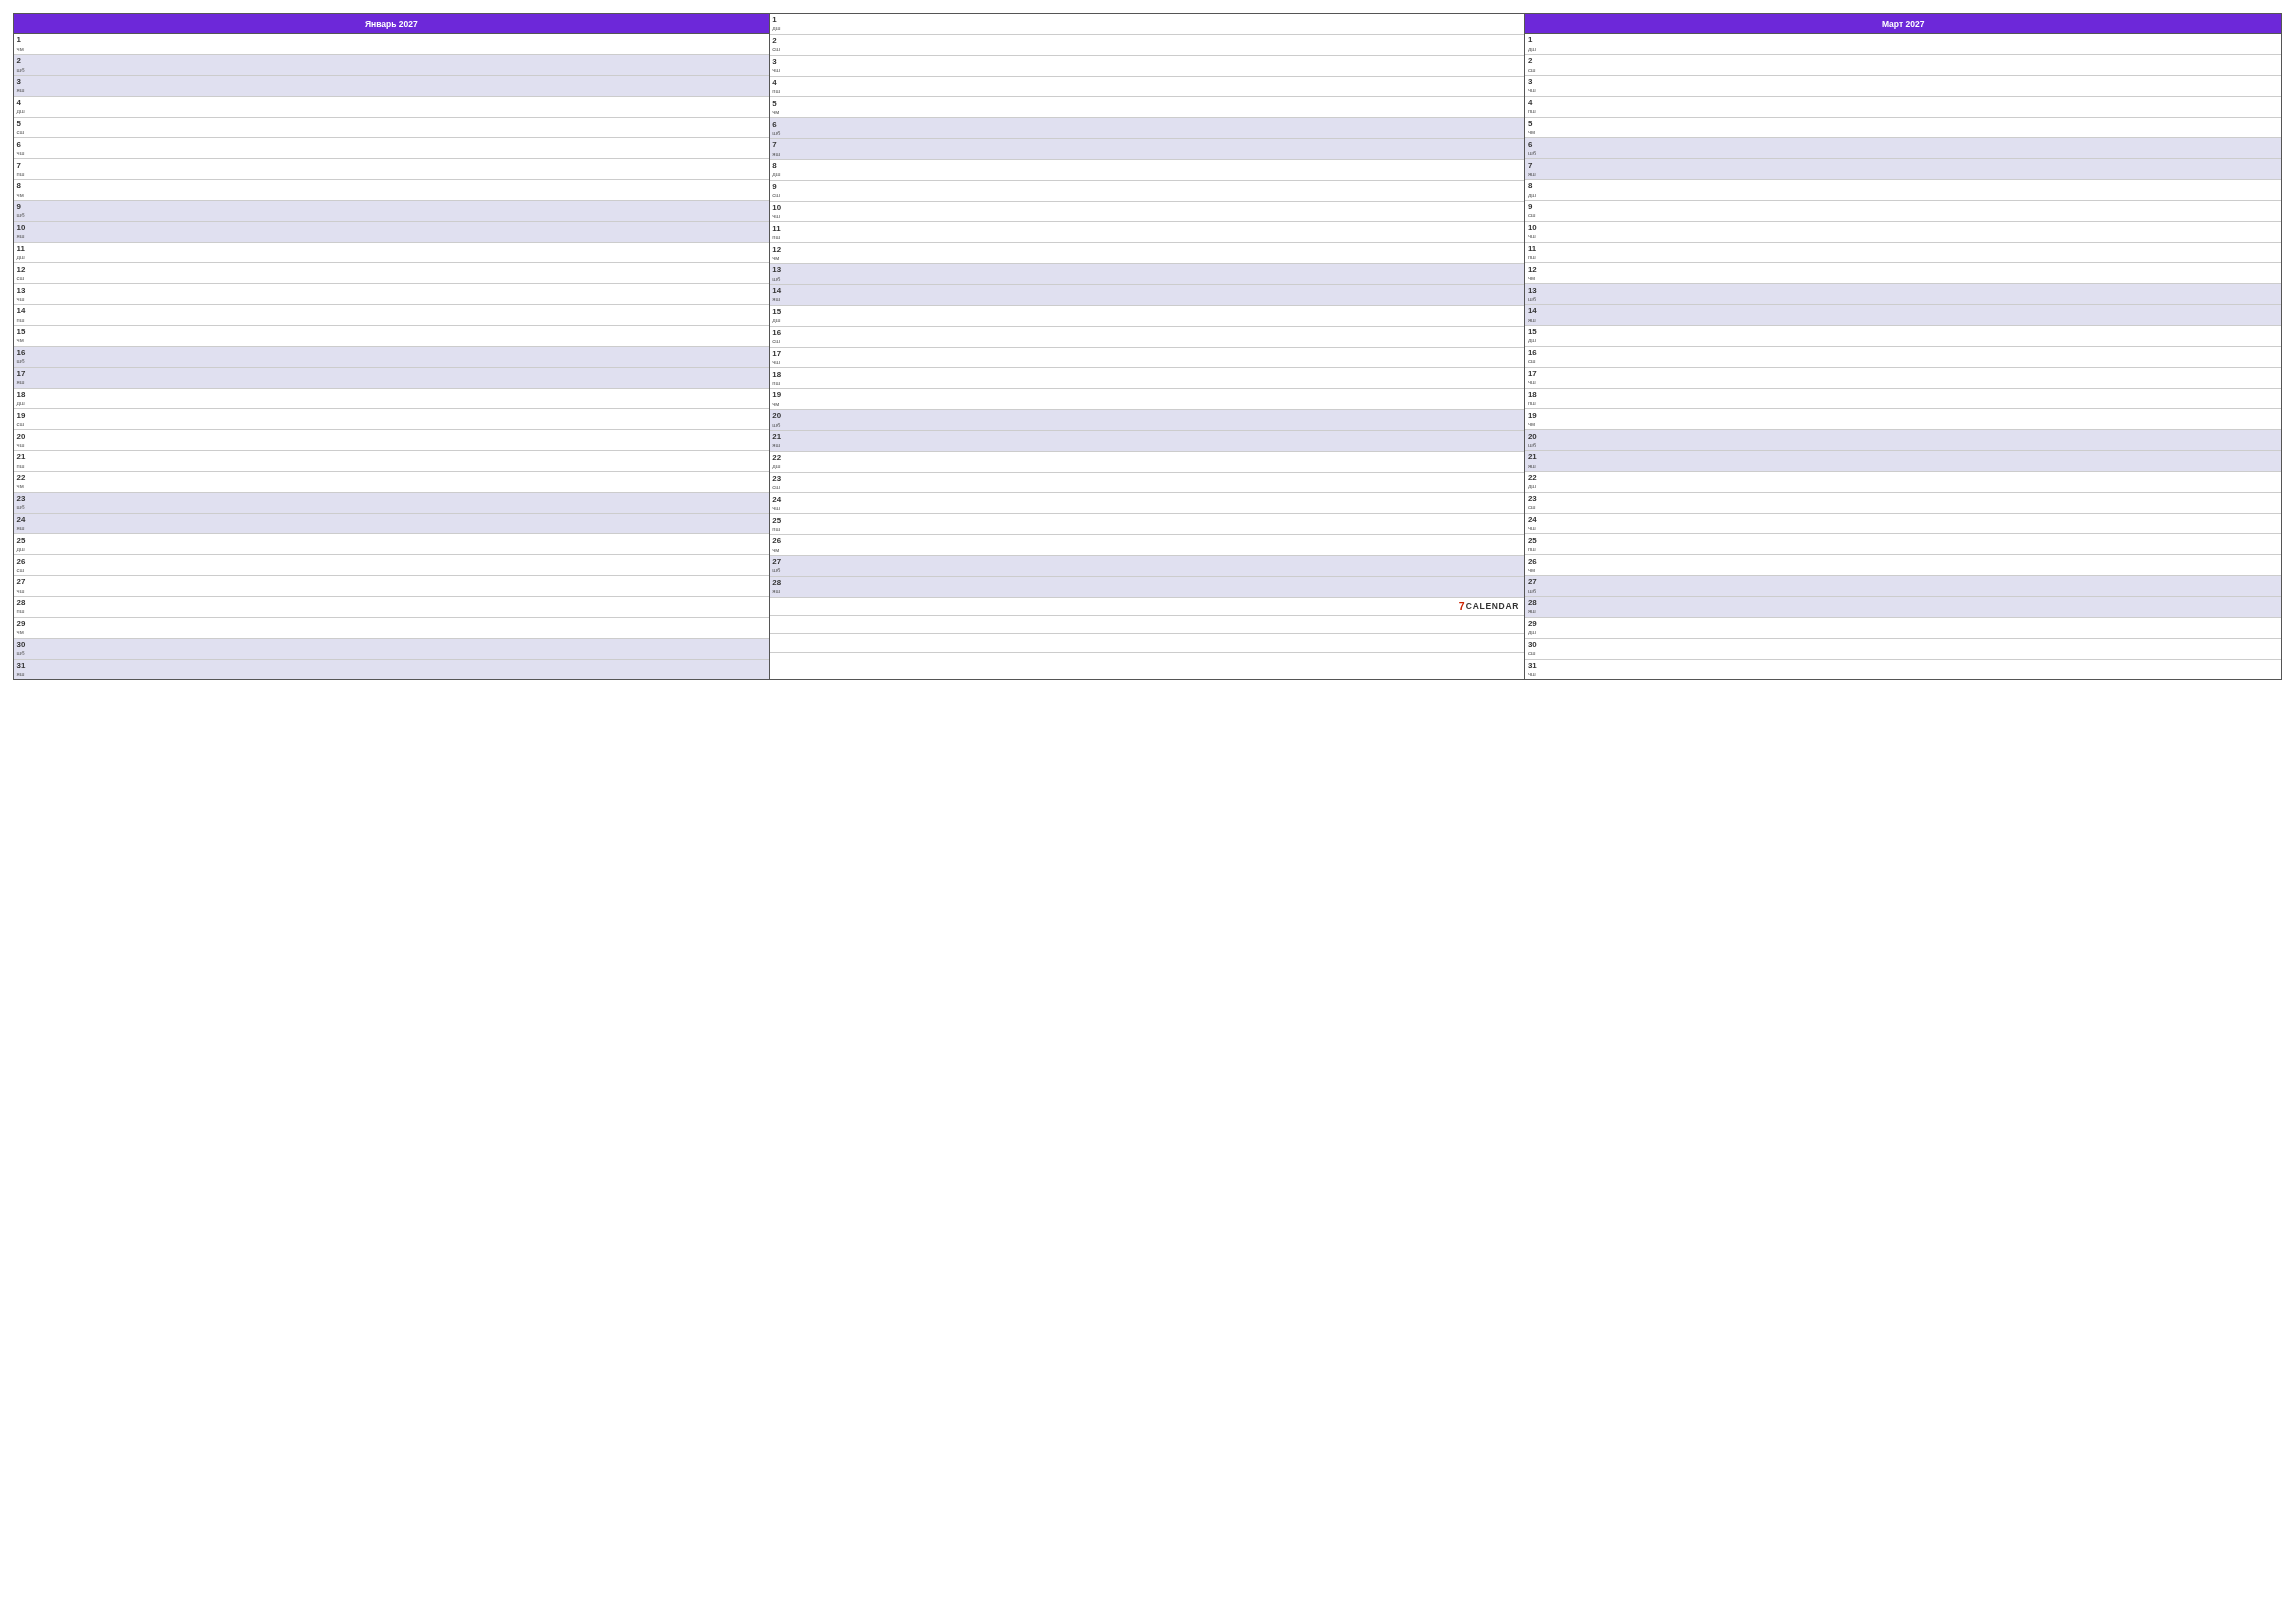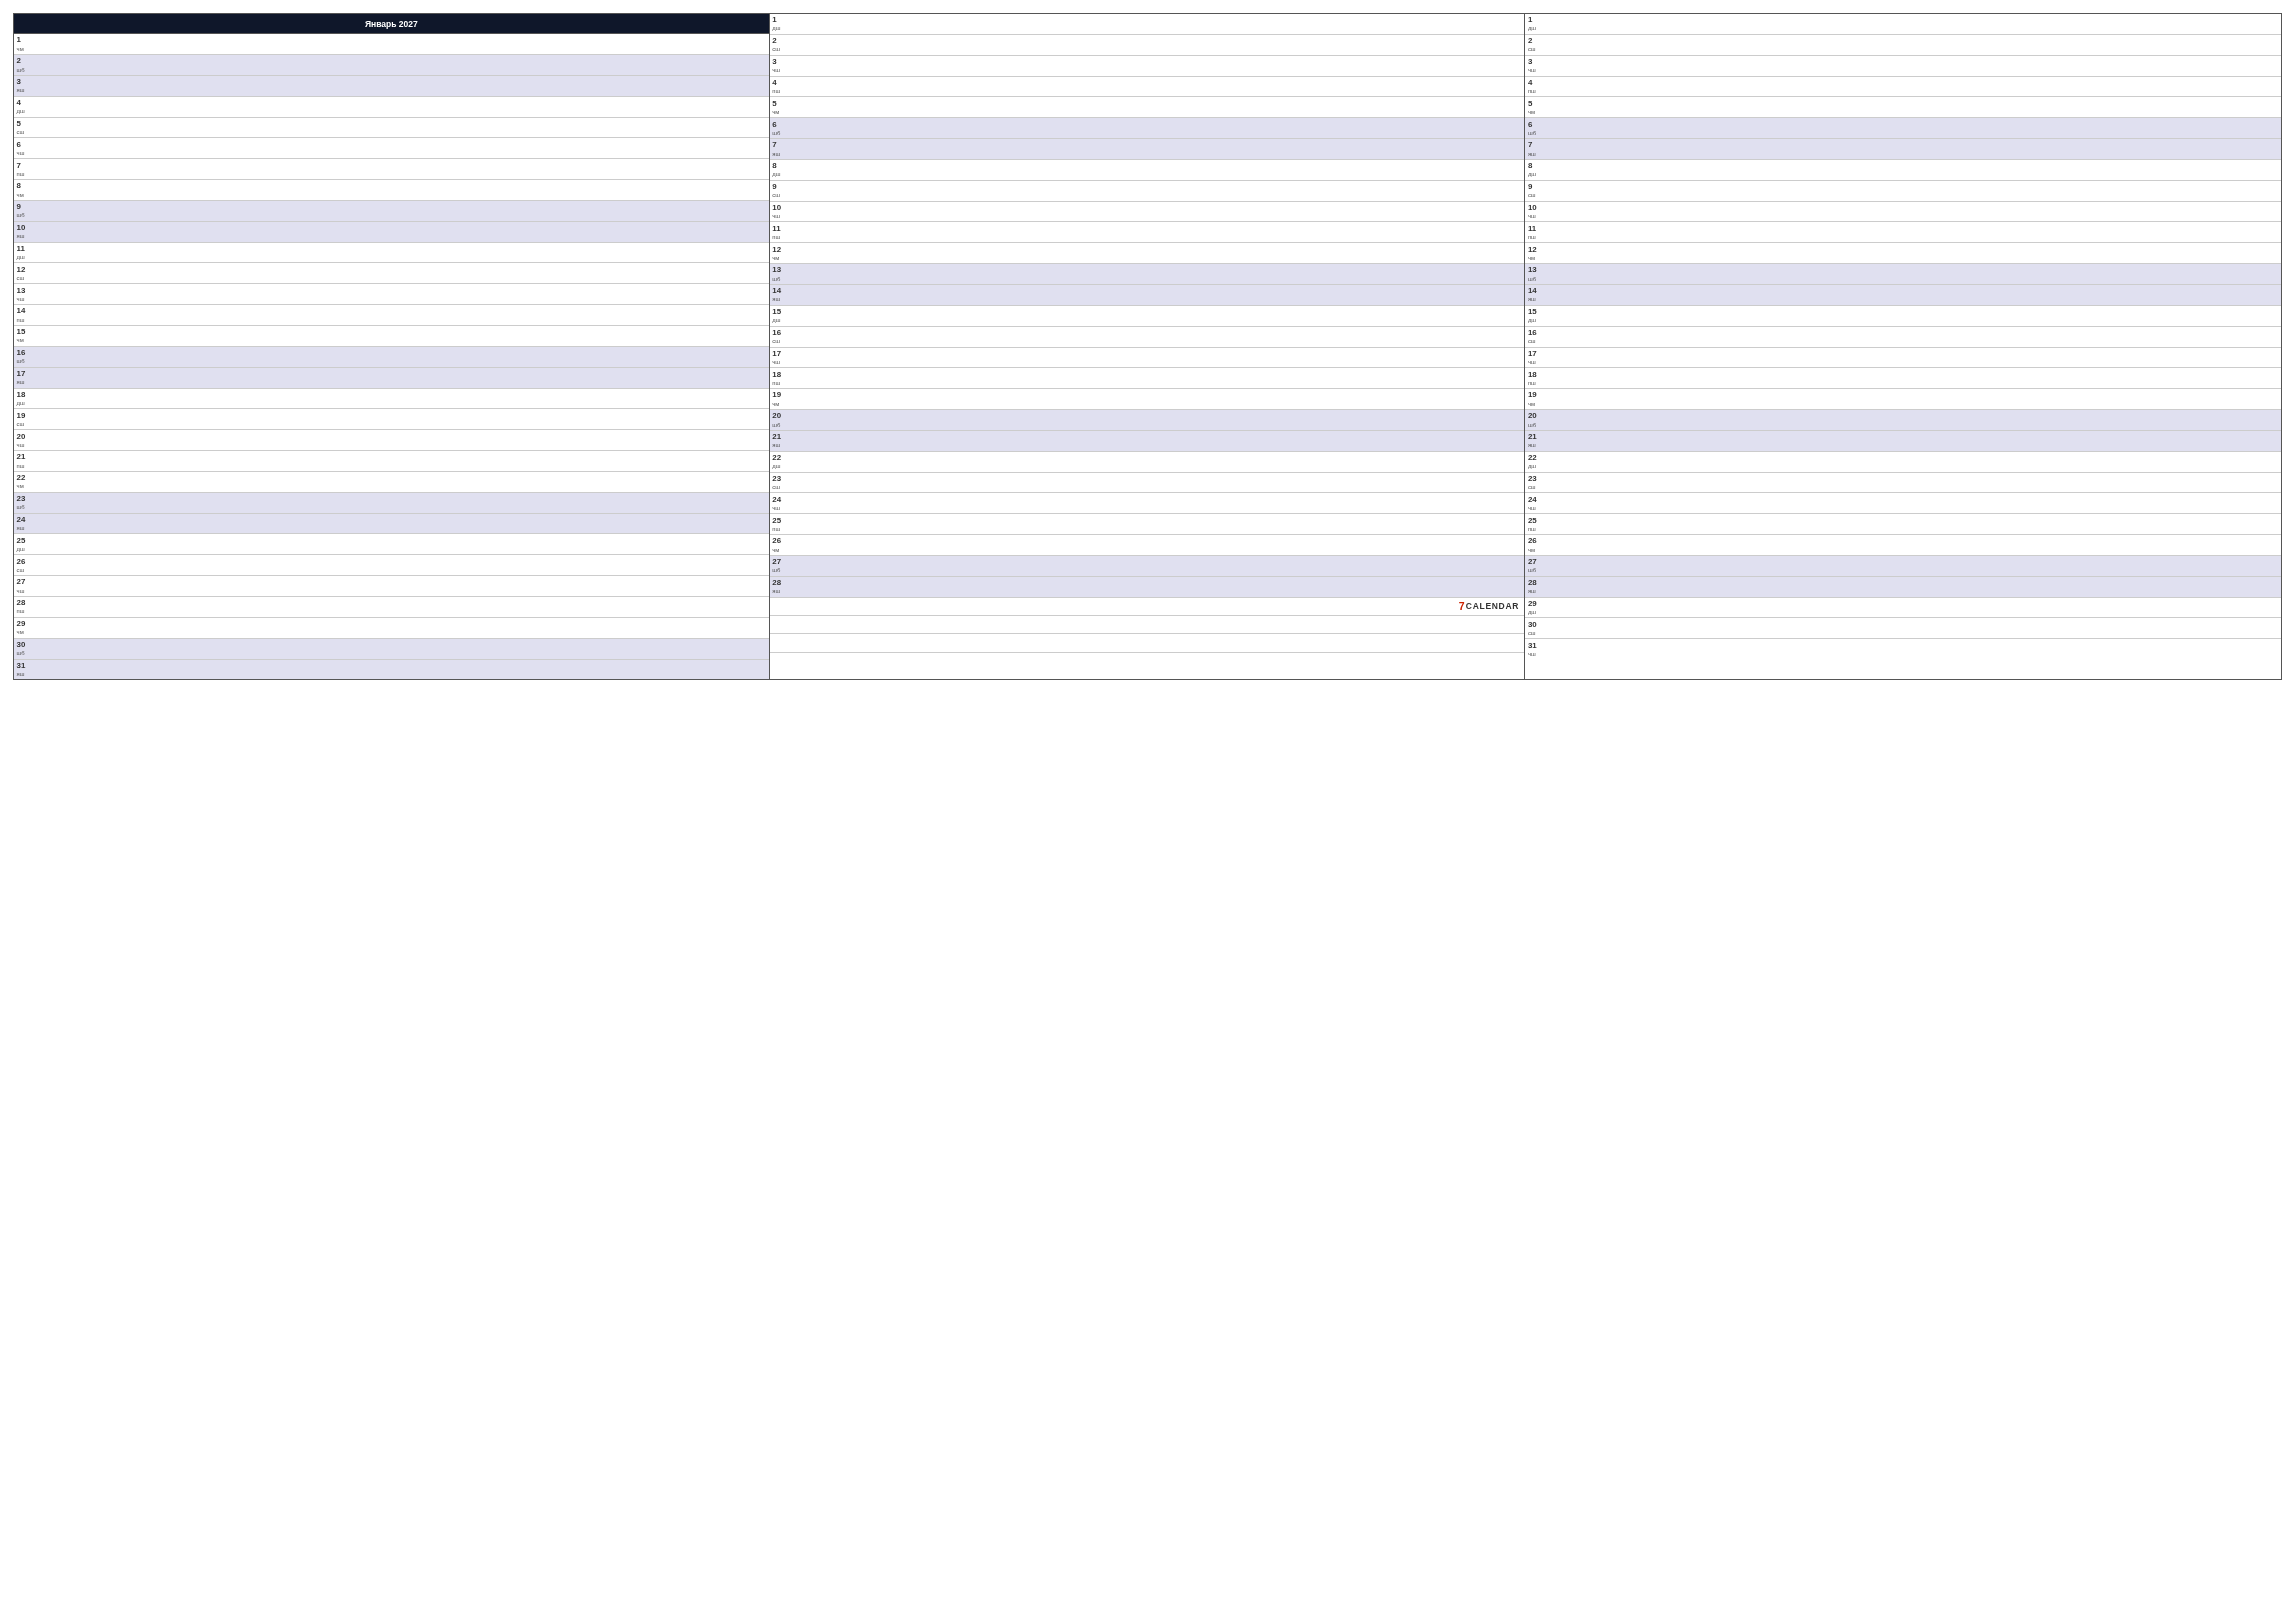--- a/index.html
+++ b/index.html
@@ -16,21 +16,21 @@
       width: 100%;
       border: 1px solid #555;
     }
     .month-column {
       border-right: 1px solid #555;
     }
     .month-column:last-child {
       border-right: none;
     }
     .month-header {
-      background: #0f172a;
+      background: #6d28d9;
       color: #fff;
       text-align: center;
       padding: 4.6px 2.6px;
       font-size: 8.5px;
       font-weight: bold;
       border-bottom: 1px solid #555;
     }
     .day-row {
       display: flex;
       align-items: flex-start;
@@ -448,20 +448,21 @@
         </div>
       </div>
       <div class="logo-row">
         <span class="logo-num">7</span>
         <span class="logo-text">CALENDAR</span>
       </div>
       <div class="empty-row"></div>
       <div class="empty-row"></div>
     </div>
     <div class="month-column">
+      <div class="month-header">Март 2027</div>
       <div class="day-row">
         <div class="day-info">
           <span class="day-number">1</span>
           <span class="day-name">дш</span>
         </div>
       </div>
       <div class="day-row">
         <div class="day-info">
           <span class="day-number">2</span>
           <span class="day-name">сш</span>

